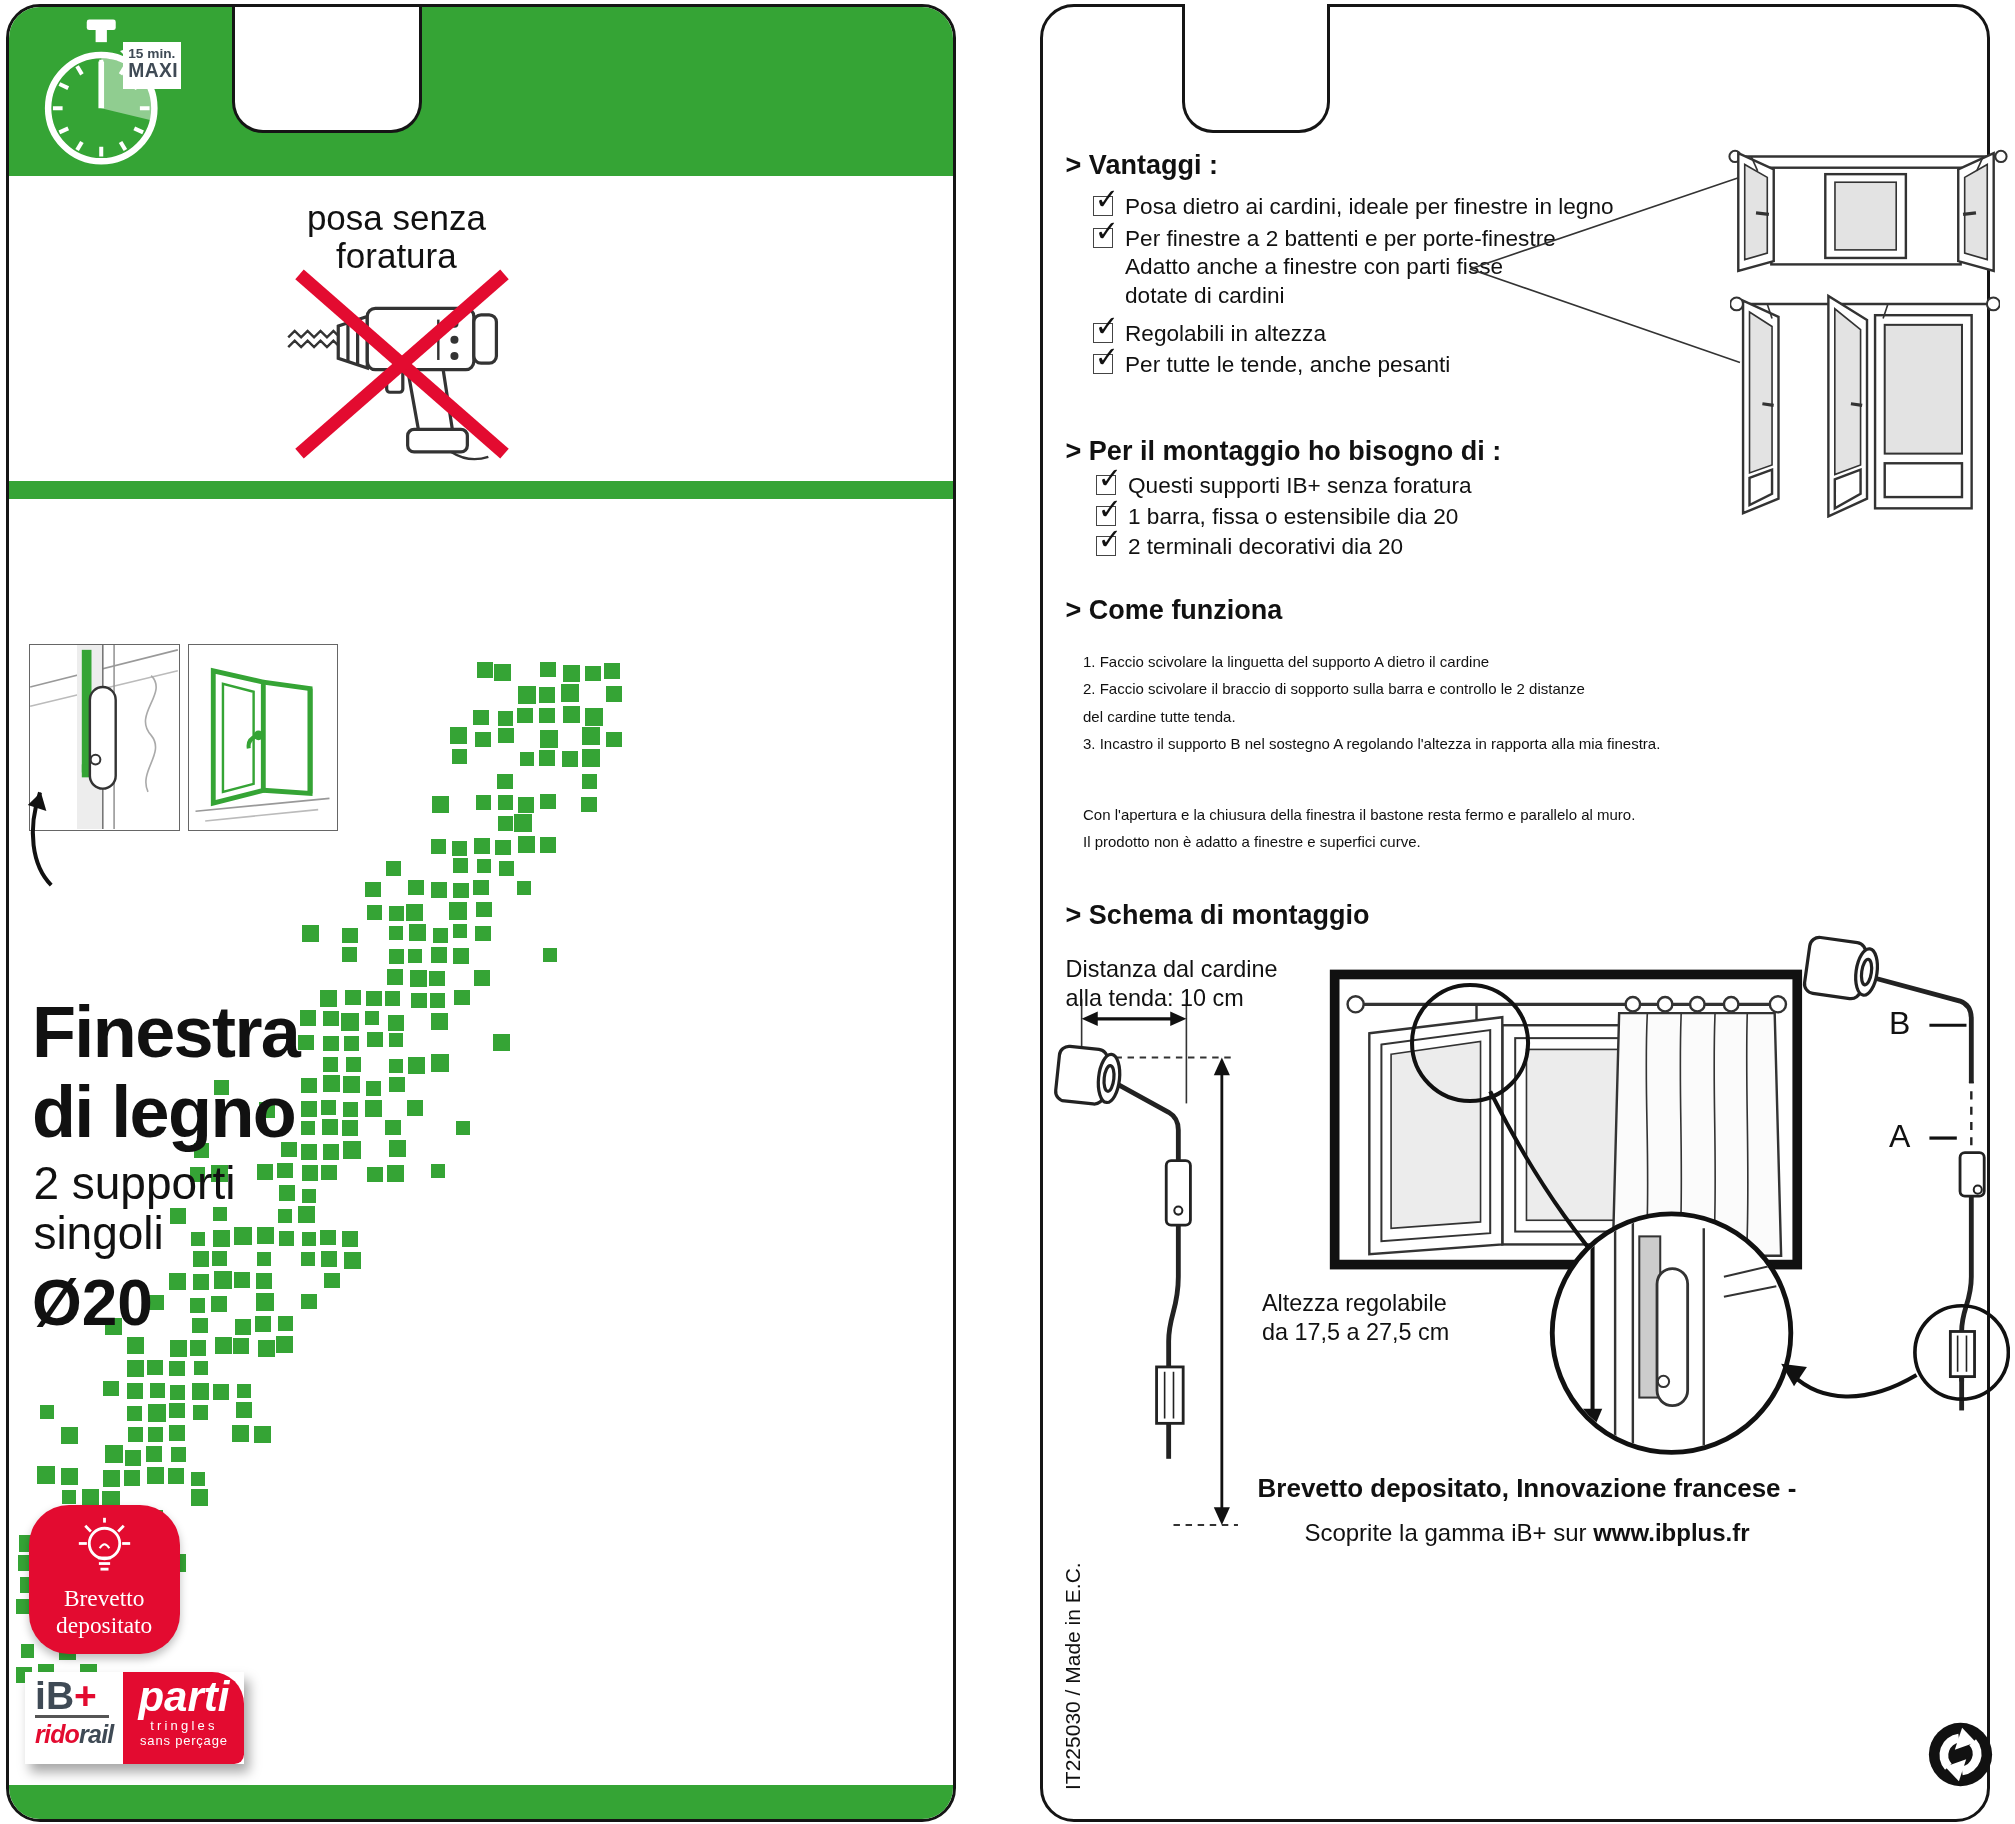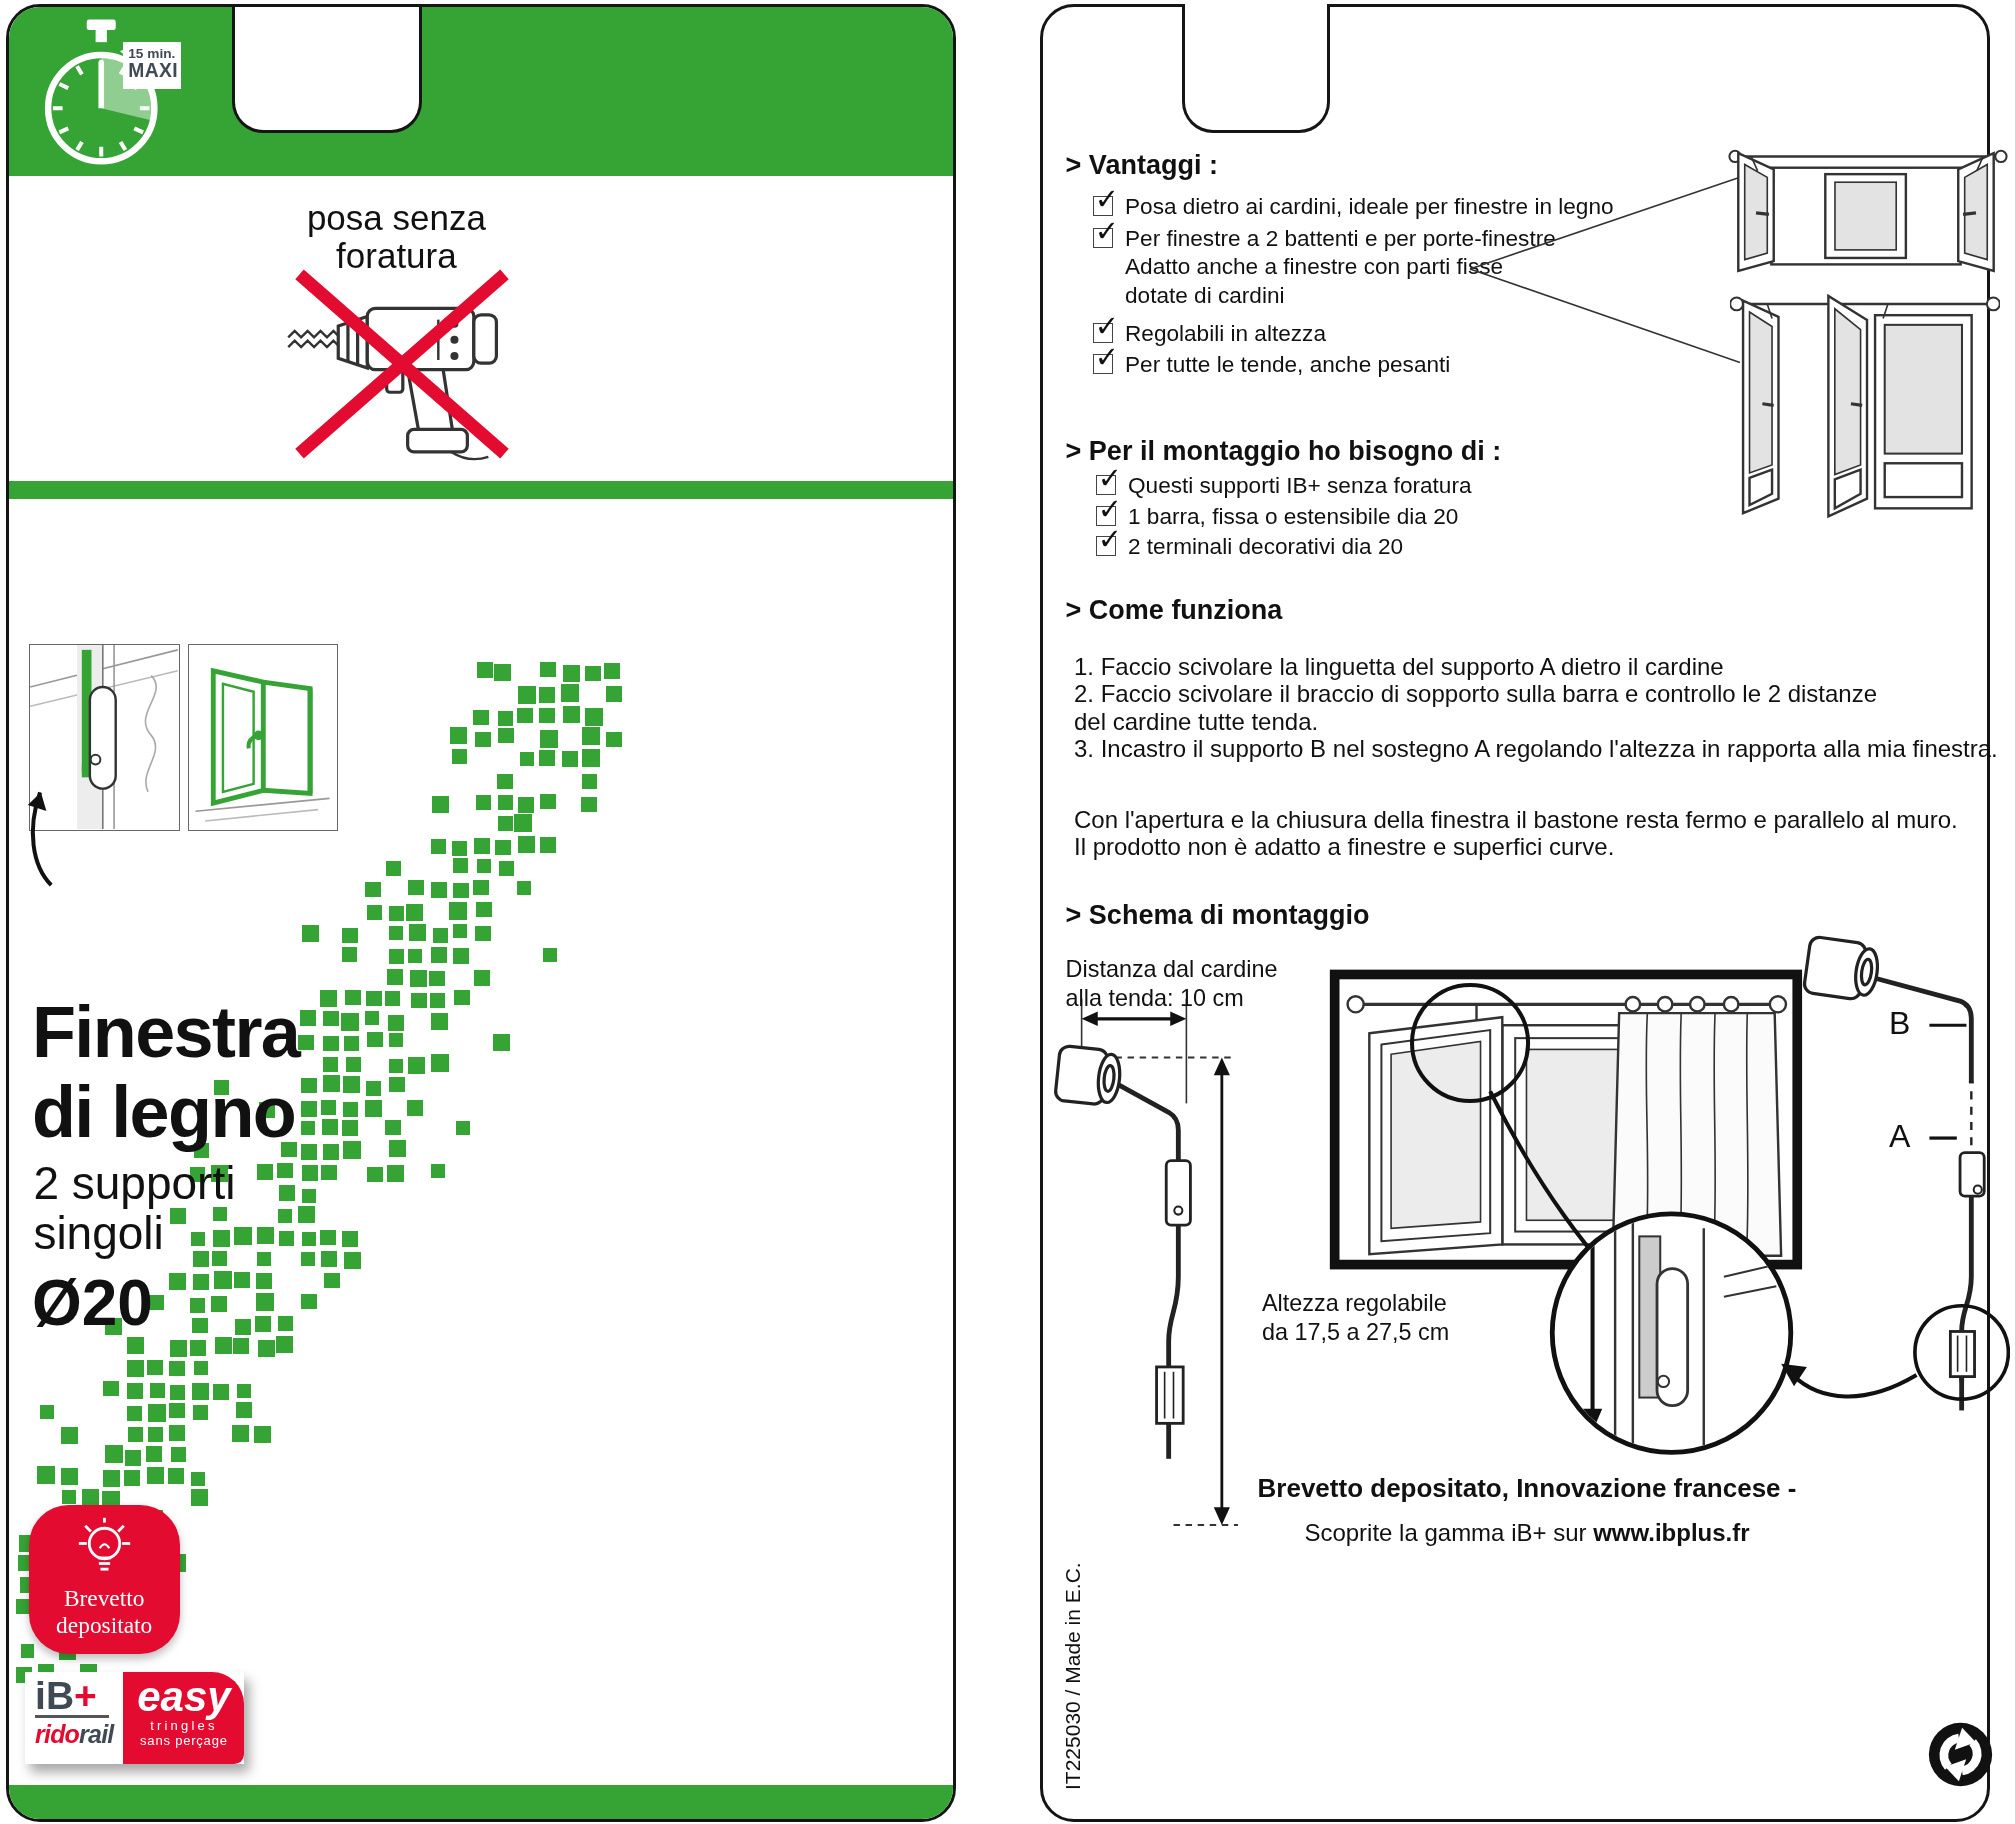--- a/index.html
+++ b/index.html
@@ -52,21 +52,21 @@
   .easy-sub1{font-size:13px;letter-spacing:3.2px;line-height:14.5px}
   .easy-sub2{font-size:13px;letter-spacing:0.8px;line-height:14.5px}
 
   
   .bk-h{position:absolute;left:22.6px;font-size:27px;font-weight:bold;z-index:3}
   .vrow{position:absolute;z-index:3;font-size:22.6px;line-height:26px}
   .chk{position:absolute;left:0;top:1.6px;width:20px;height:20px;border:1.6px solid #444;background:#fff}
   .chk::after{content:"\2713";position:absolute;left:0.8px;top:-10.5px;font-size:29px;font-weight:400;color:#111}
   .vtext{position:absolute;left:32px;top:0;width:613px;white-space:nowrap}
   .cont .vtext{left:32px}
-  .para-line{position:absolute;left:31px;font-size:24px;white-space:nowrap;z-index:3}
+  .para-line{position:absolute;left:40px;font-size:15px;white-space:nowrap;z-index:3}
   .dim-label{position:absolute;font-size:23.4px;line-height:29px;z-index:4}
   .ab-label{position:absolute;font-size:32px;z-index:4}
   .bk-footer1{position:absolute;left:210px;top:1466px;width:548px;text-align:center;font-size:26px;font-weight:bold;z-index:5}
   .bk-footer2{position:absolute;left:210px;top:1512px;width:548px;text-align:center;font-size:24px;z-index:5}
   .bk-footer2 b{font-weight:bold}
   .side-code{position:absolute;left:18px;top:1783px;transform:rotate(-90deg);transform-origin:0 0;font-size:21px;white-space:nowrap;z-index:3}
   .recycle{position:absolute;left:881px;top:1711px;z-index:3}
   .win-illu{position:absolute;z-index:3}
   .schema-svg{position:absolute;left:8px;top:923px;z-index:2}
   svg{display:block}
@@ -461,21 +461,21 @@
       </div>
     </div>
 
     <div class="logo-block">
       <div class="logo-left">
         <div class="ib"><span>iB</span><span class="plus">+</span></div>
         <div class="ib-rule"></div>
         <div class="ridorail"><span class="rido">rido</span><span class="rail">rail</span></div>
       </div>
       <div class="logo-right">
-        <div class="easy">easy</div>
+        <div class="easy">parti</div>
         <div class="easy-sub1">tringles</div>
         <div class="easy-sub2">sans perçage</div>
       </div>
     </div>
 
     <div class="bottom-band"></div>
   </section>
 
   <section class="card card-back">
     <div class="notch notch-back"></div>

